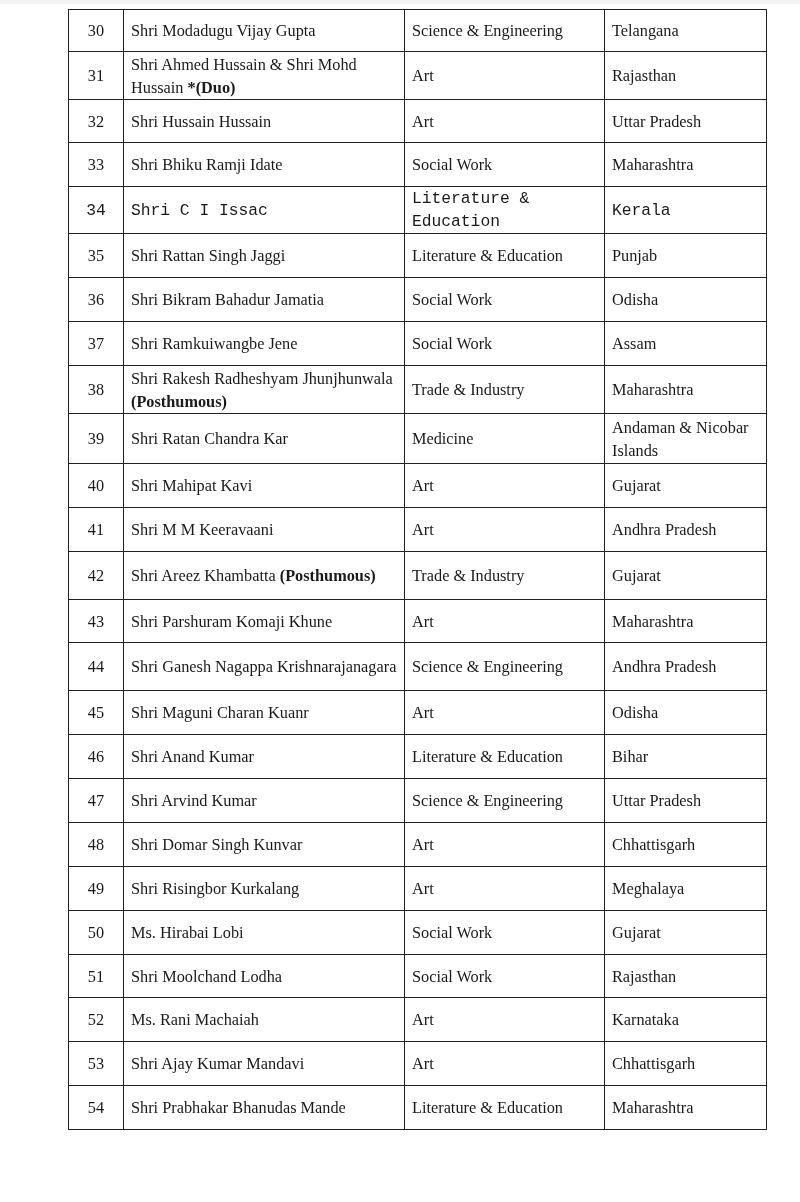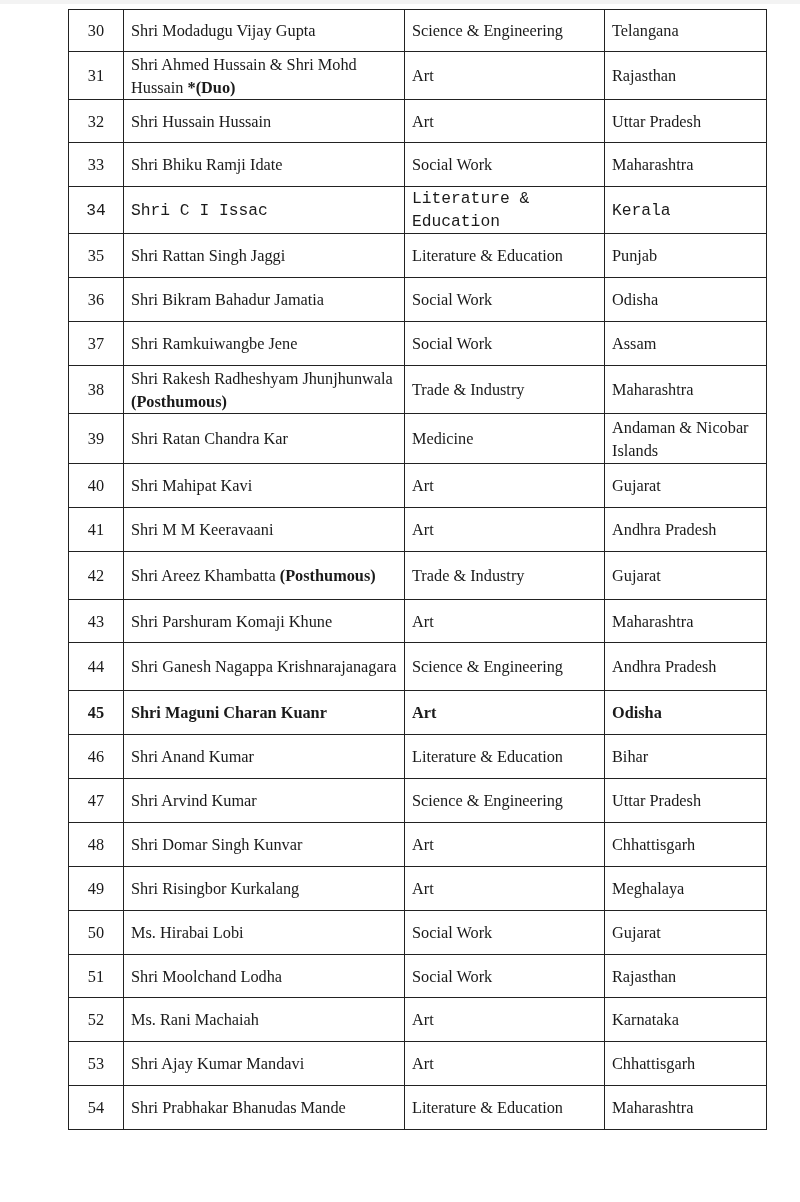--- a/index.html
+++ b/index.html
@@ -110,21 +110,21 @@
         <td><span>Shri Parshuram Komaji Khune</span></td>
         <td>Art</td>
         <td>Maharashtra</td>
       </tr>
       <tr style="height: 48px;">
         <td class="sno">44</td>
         <td><span>Shri Ganesh Nagappa Krishnarajanagara</span></td>
         <td>Science &amp; Engineering</td>
         <td>Andhra Pradesh</td>
       </tr>
-      <tr style="height: 44px; font-weight: bold;">
+      <tr style="height: 44px;">
         <td class="sno">45</td>
         <td><span>Shri Maguni Charan Kuanr</span></td>
         <td>Art</td>
         <td>Odisha</td>
       </tr>
       <tr style="height: 44px;">
         <td class="sno">46</td>
         <td><span>Shri Anand Kumar</span></td>
         <td>Literature &amp; Education</td>
         <td>Bihar</td>

